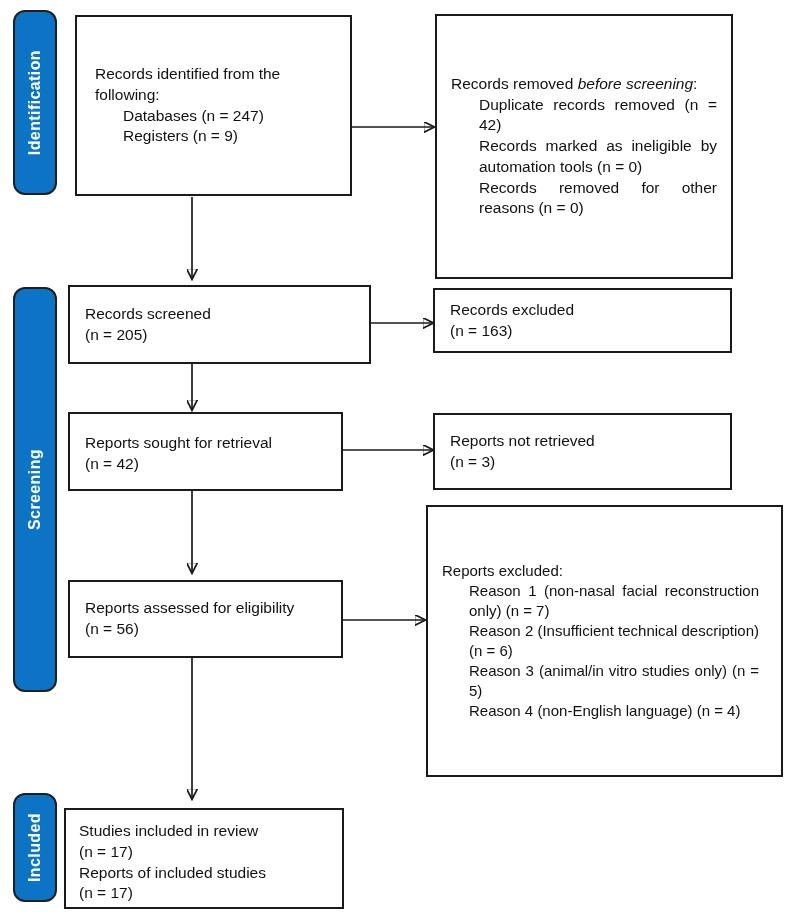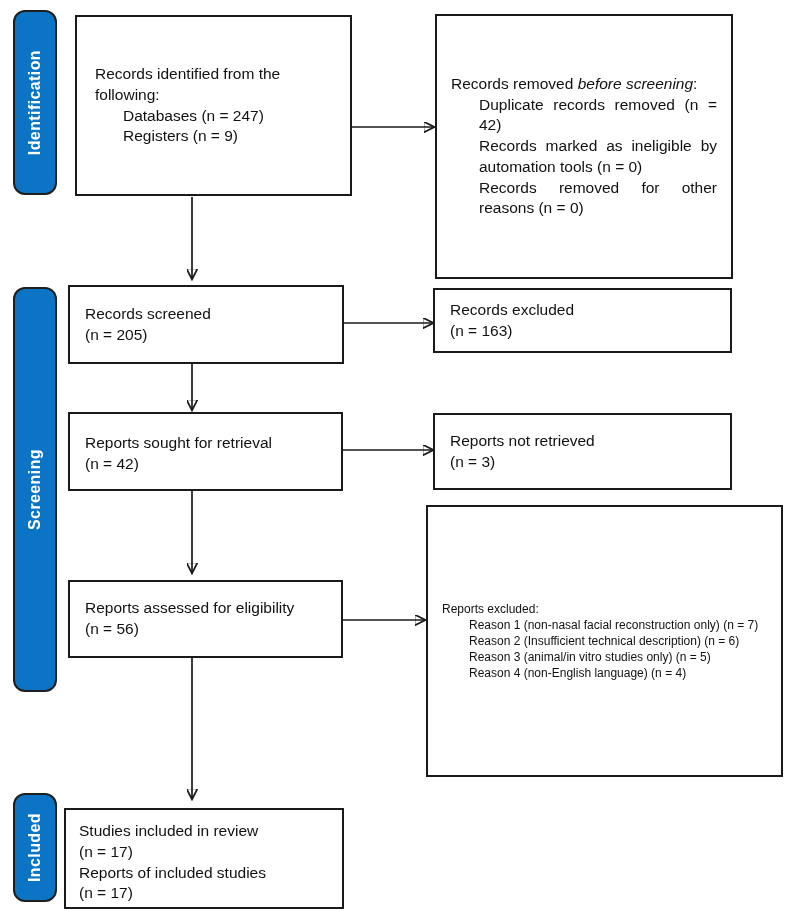--- a/index.html
+++ b/index.html
@@ -61,29 +61,29 @@
   }
   .box .t { white-space: normal; }
   .indent { margin-left: 28px; }
   .just { text-align: justify; }
   
   .stage-identification { left: 13px; top: 10px;  width: 44px; height: 185px; }
   .stage-screening      { left: 13px; top: 287px; width: 44px; height: 405px; }
   .stage-included       { left: 13px; top: 793px; width: 44px; height: 109px; }
   
   .box-identified { left: 75px; top: 15px;  width: 277px; height: 181px; padding: 4px 8px 4px 18px; }
-  .box-screened   { left: 68px; top: 285px; width: 276px; height: 79px;  padding: 4px 6px 4px 15px; }
+  .box-screened   { left: 68px; top: 285px; width: 303px; height: 79px;  padding: 4px 6px 4px 15px; }
   .box-sought     { left: 68px; top: 412px; width: 275px; height: 79px;  padding: 8px 6px 4px 15px; }
   .box-assessed   { left: 68px; top: 580px; width: 275px; height: 78px;  padding: 4px 6px 4px 15px; }
   .box-included   { left: 64px; top: 808px; width: 280px; height: 101px; padding: 12px 6px 4px 13px; }
   
   .box-removed        { left: 435px; top: 14px;  width: 298px; height: 265px; padding: 4px 14px 4px 14px; }
   .box-rec-excluded   { left: 433px; top: 288px; width: 299px; height: 65px;  padding: 4px 6px 4px 15px; }
   .box-not-retrieved  { left: 433px; top: 413px; width: 299px; height: 77px;  padding: 4px 6px 4px 15px; }
-  .box-rep-excluded   { left: 426px; top: 505px; width: 357px; height: 272px; padding: 4px 22px 4px 14px; font-size: 12px; }
+  .box-rep-excluded   { left: 426px; top: 505px; width: 357px; height: 272px; padding: 4px 22px 4px 14px; font-size: 15px; }
   .box-rep-excluded .indent { margin-left: 27px; }
 </style>
 </head>
 <body>
 
 <div class="canvas">
 
   <svg class="arrows" viewBox="0 0 789 922">
     <defs>
       <marker id="ah" markerUnits="userSpaceOnUse" markerWidth="12" markerHeight="11" refX="10.5" refY="5.5" orient="auto">

